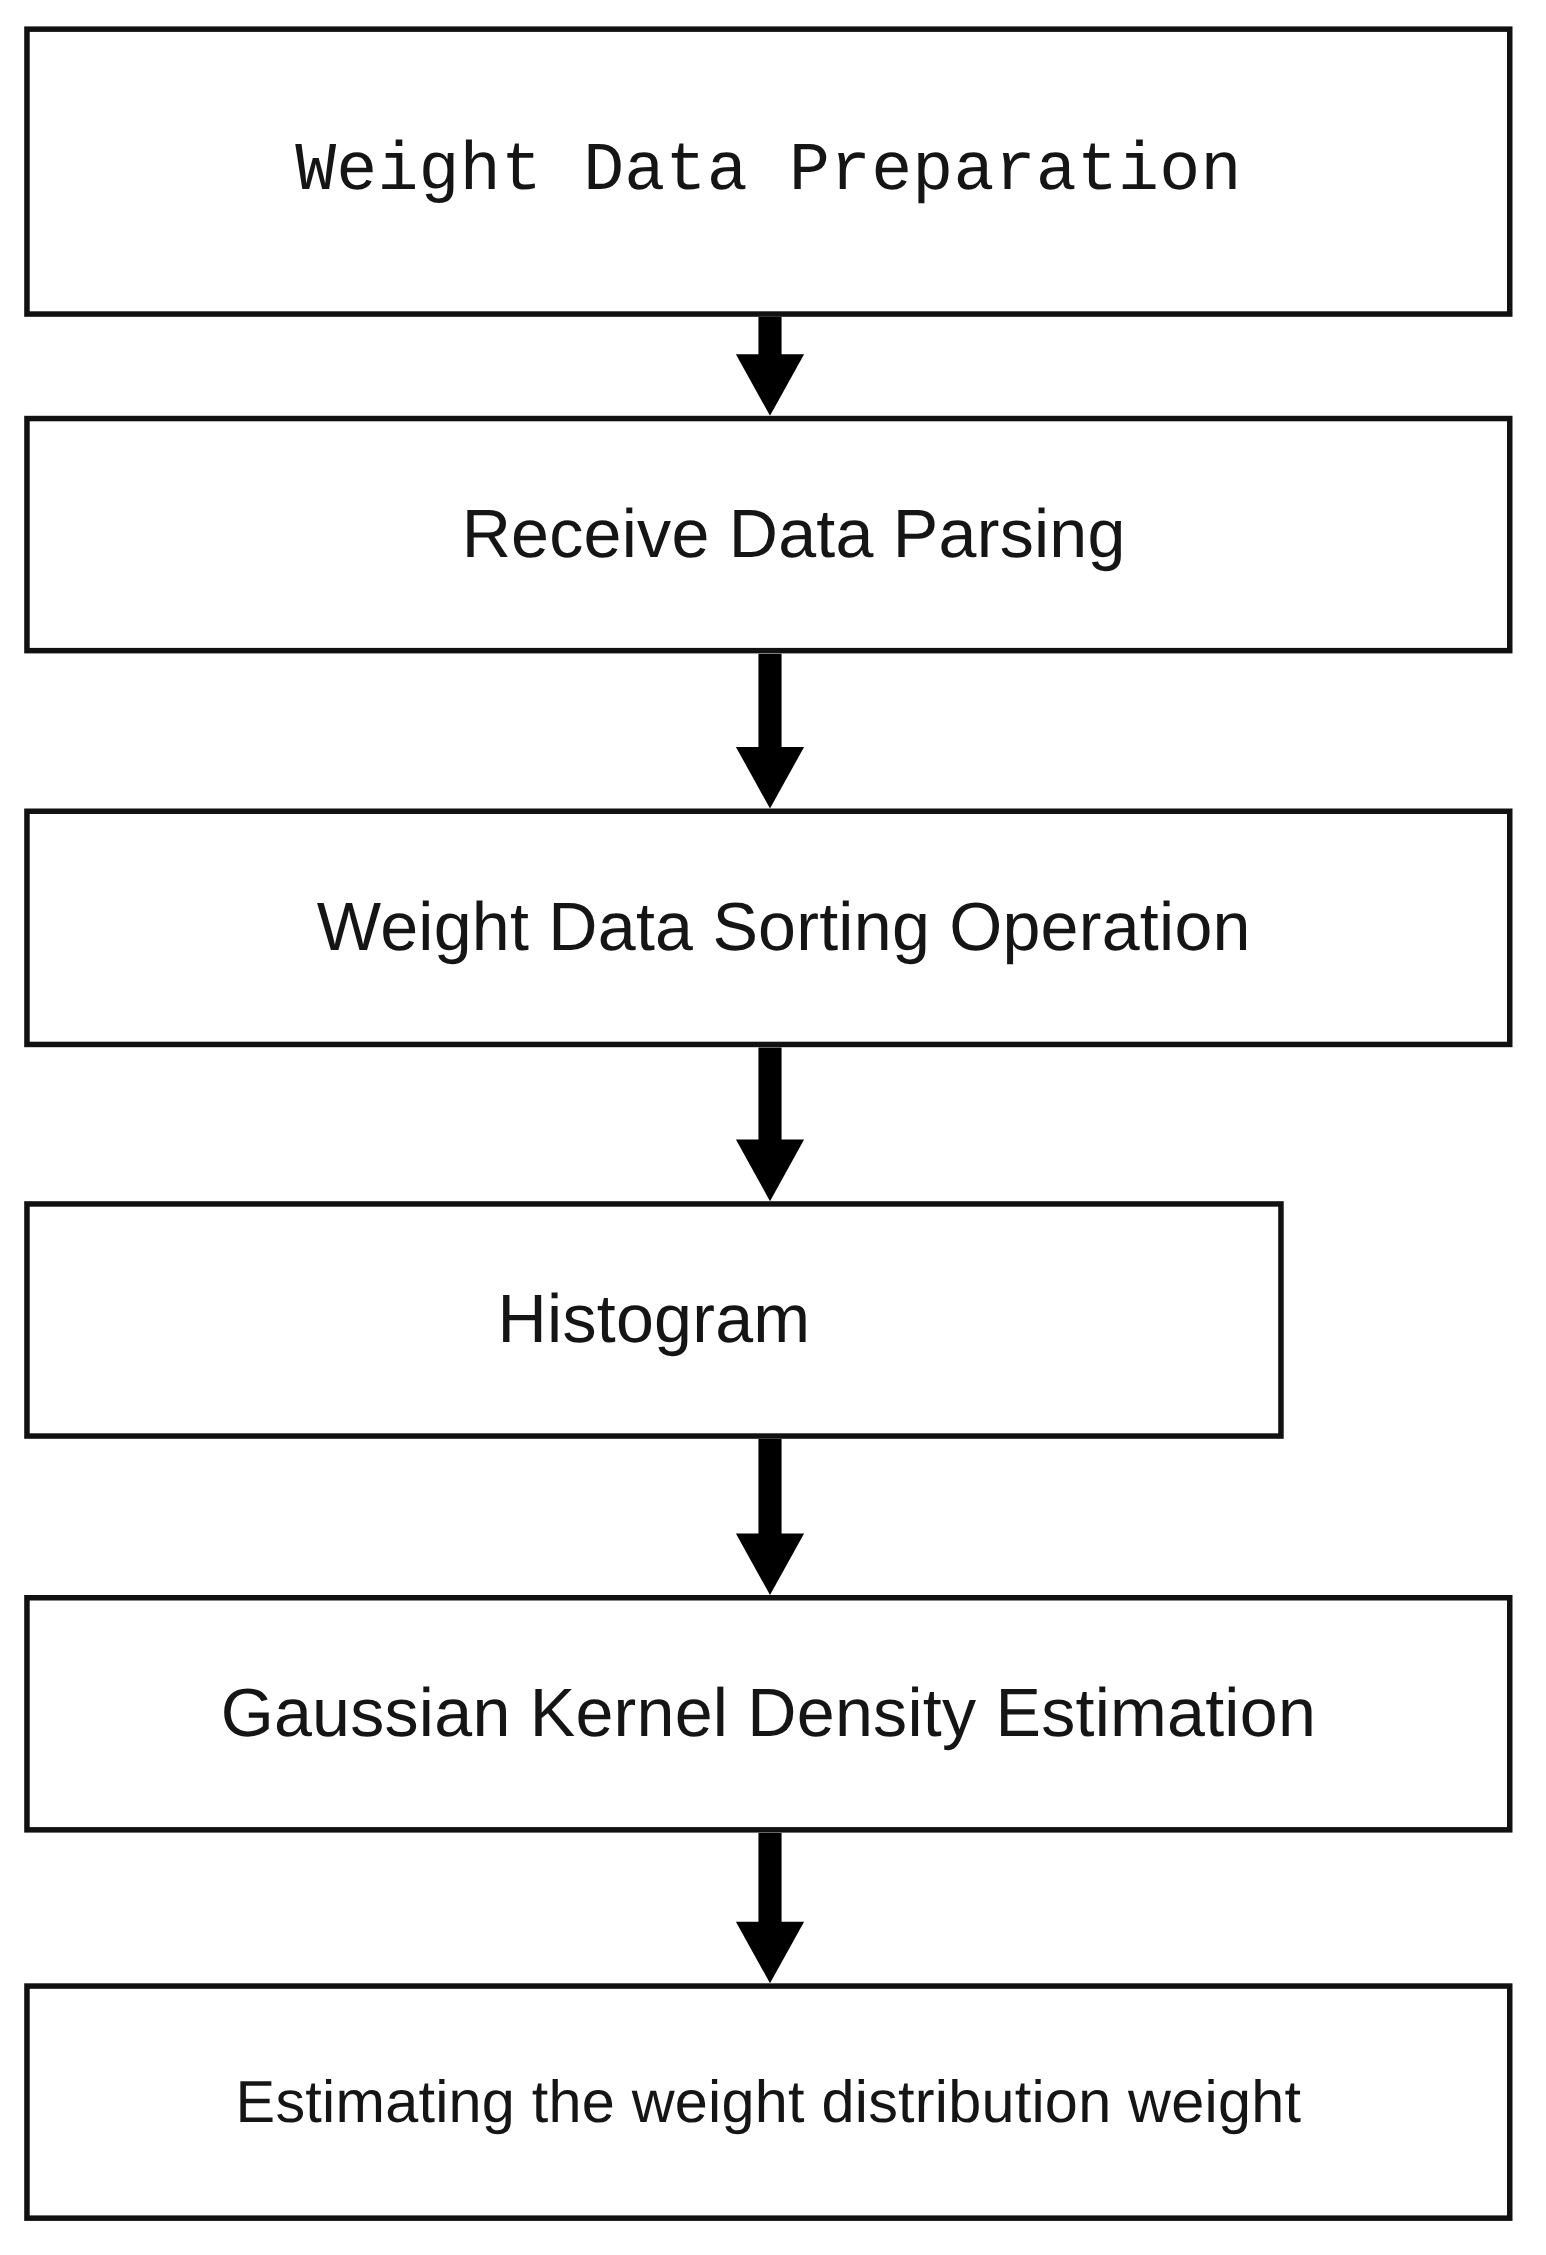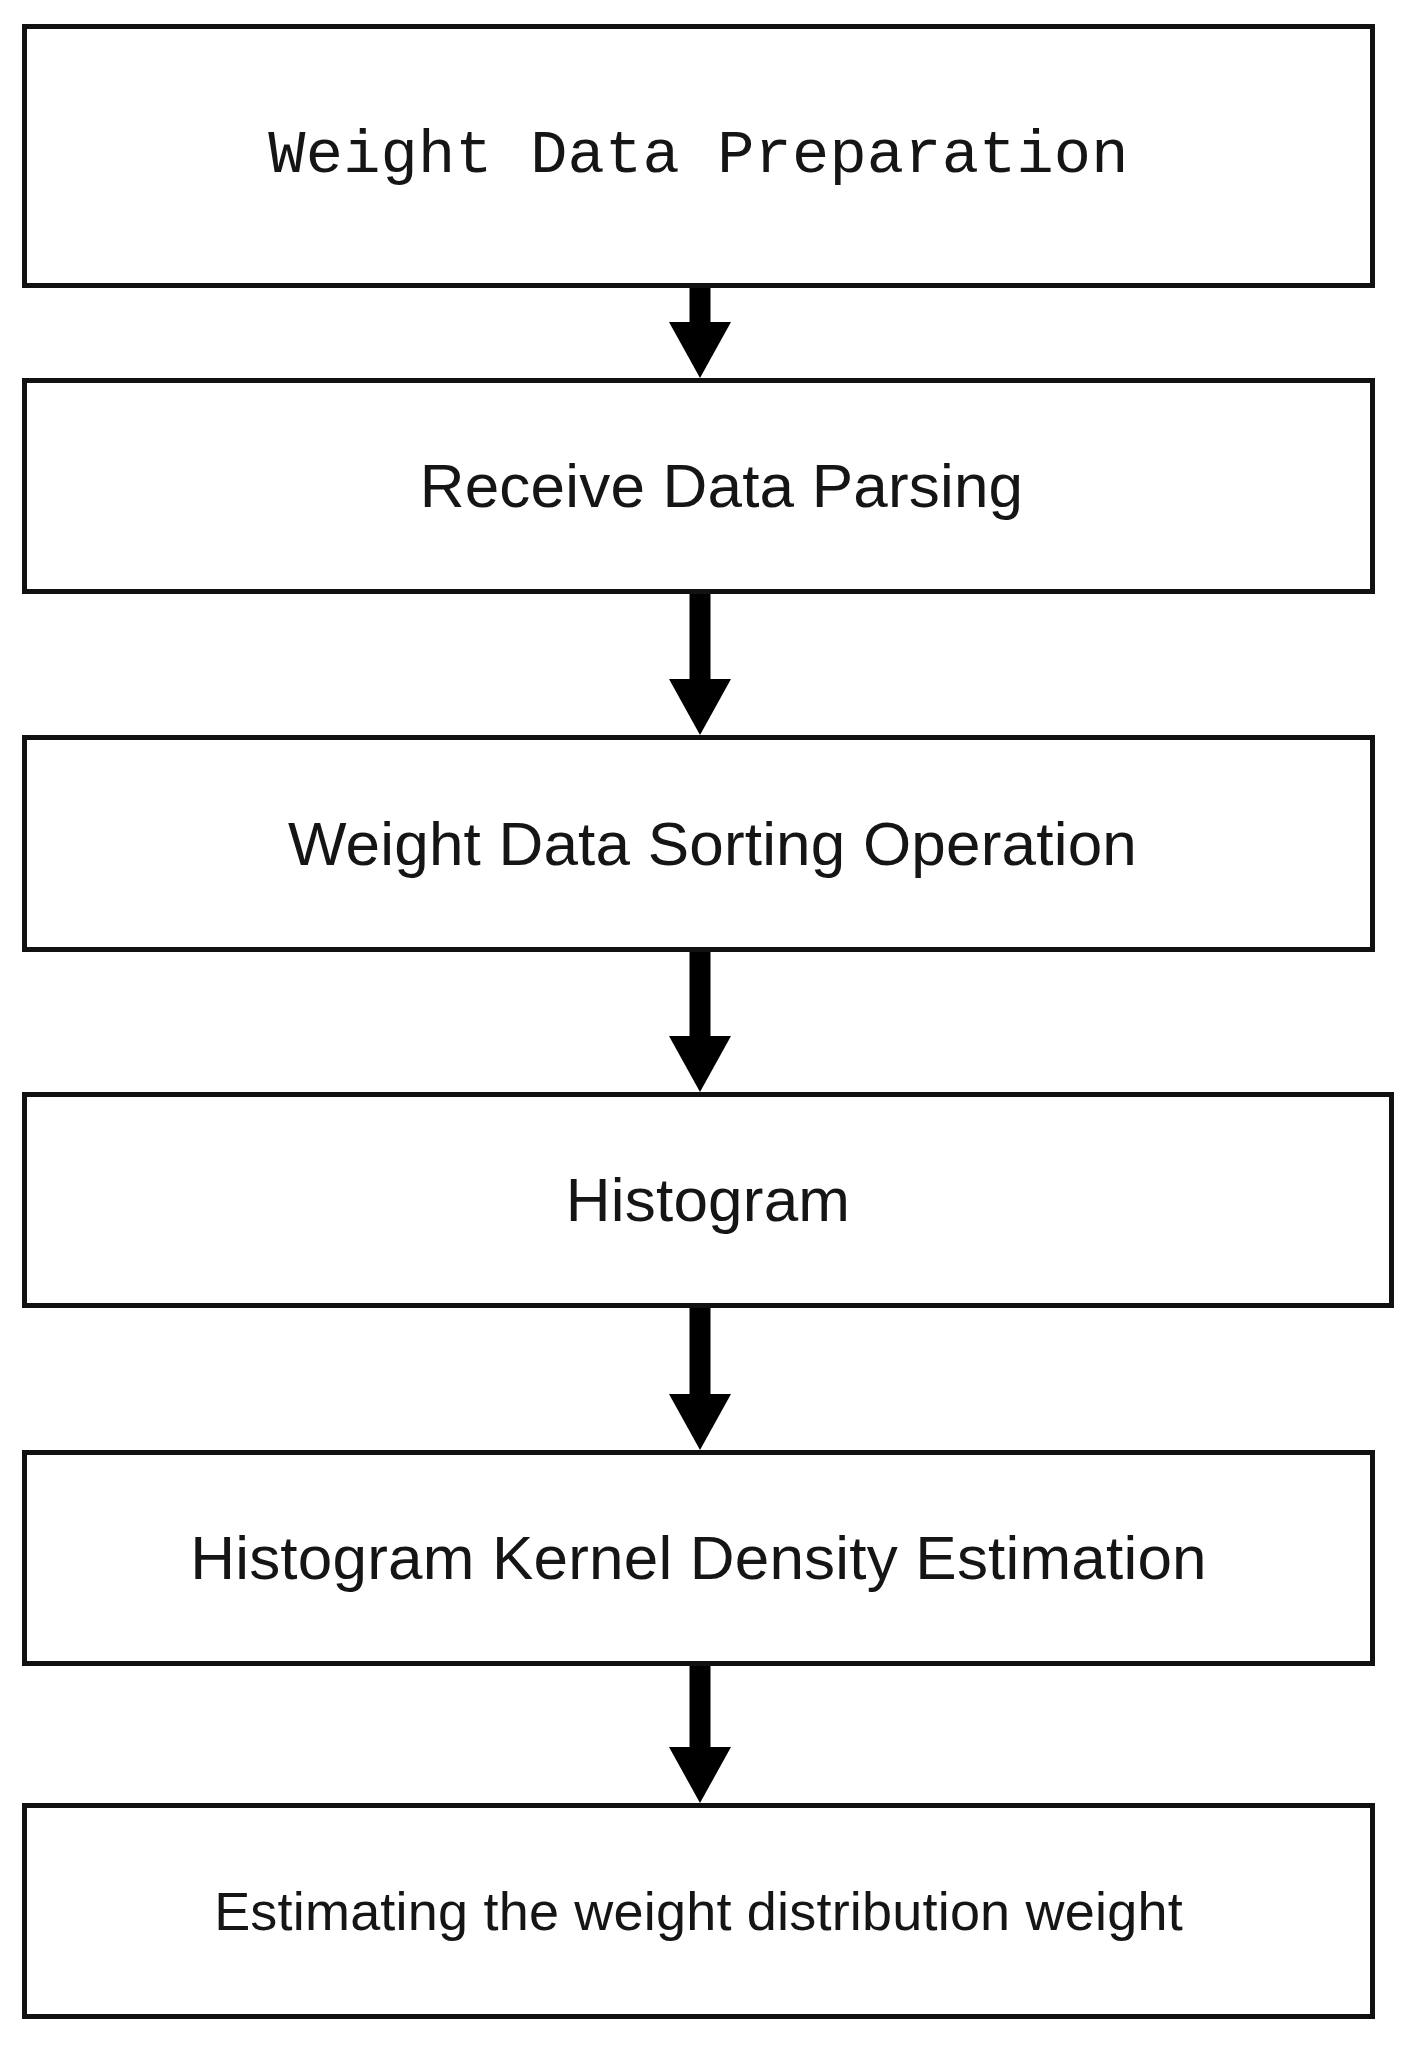--- a/index.html
+++ b/index.html
@@ -77,22 +77,22 @@
     </div>
     <div class="node" style="left: 22px; top: 24px; width: 1353px; height: 264px; border-color: rgb(17, 17, 17); background: rgb(255, 255, 255); font-family: Liberation Mono, monospace;">
       <span class="node-label" style="font-size: 62px; color: rgb(21, 21, 21);">Weight Data Preparation</span>
     </div>
     <div class="node" style="left: 22px; top: 378px; width: 1353px; height: 216px; border-color: rgb(17, 17, 17); background: rgb(255, 255, 255); padding-left: 46px;">
       <span class="node-label" style="font-size: 62px; color: rgb(21, 21, 21);">Receive Data Parsing</span>
     </div>
     <div class="node" style="left: 22px; top: 735px; width: 1353px; height: 217px; border-color: rgb(17, 17, 17); background: rgb(255, 255, 255); padding-left: 28px;">
       <span class="node-label" style="font-size: 62px; color: rgb(21, 21, 21);">Weight Data Sorting Operation</span>
     </div>
-    <div class="node" style="left: 22px; top: 1092px; width: 1372px; height: 216px; border-color: rgb(17, 17, 17); background: rgb(255, 255, 255);">
+    <div class="node" style="left: 22px; top: 1092px; width: 1145px; height: 216px; border-color: rgb(17, 17, 17); background: rgb(255, 255, 255);">
       <span class="node-label" style="font-size: 62px; color: rgb(21, 21, 21);">Histogram</span>
     </div>
     <div class="node" style="left: 22px; top: 1450px; width: 1353px; height: 216px; border-color: rgb(17, 17, 17); background: rgb(255, 255, 255);">
-      <span class="node-label" style="font-size: 62px; color: rgb(21, 21, 21);">Histogram Kernel Density Estimation</span>
+      <span class="node-label" style="font-size: 62px; color: rgb(21, 21, 21);">Gaussian Kernel Density Estimation</span>
     </div>
     <div class="node" style="left: 22px; top: 1803px; width: 1353px; height: 216px; border-color: rgb(17, 17, 17); background: rgb(255, 255, 255);">
       <span class="node-label" style="font-size: 54px; color: rgb(21, 21, 21);">Estimating the weight distribution weight</span>
     </div>
   </div>
 
 </body></html>

